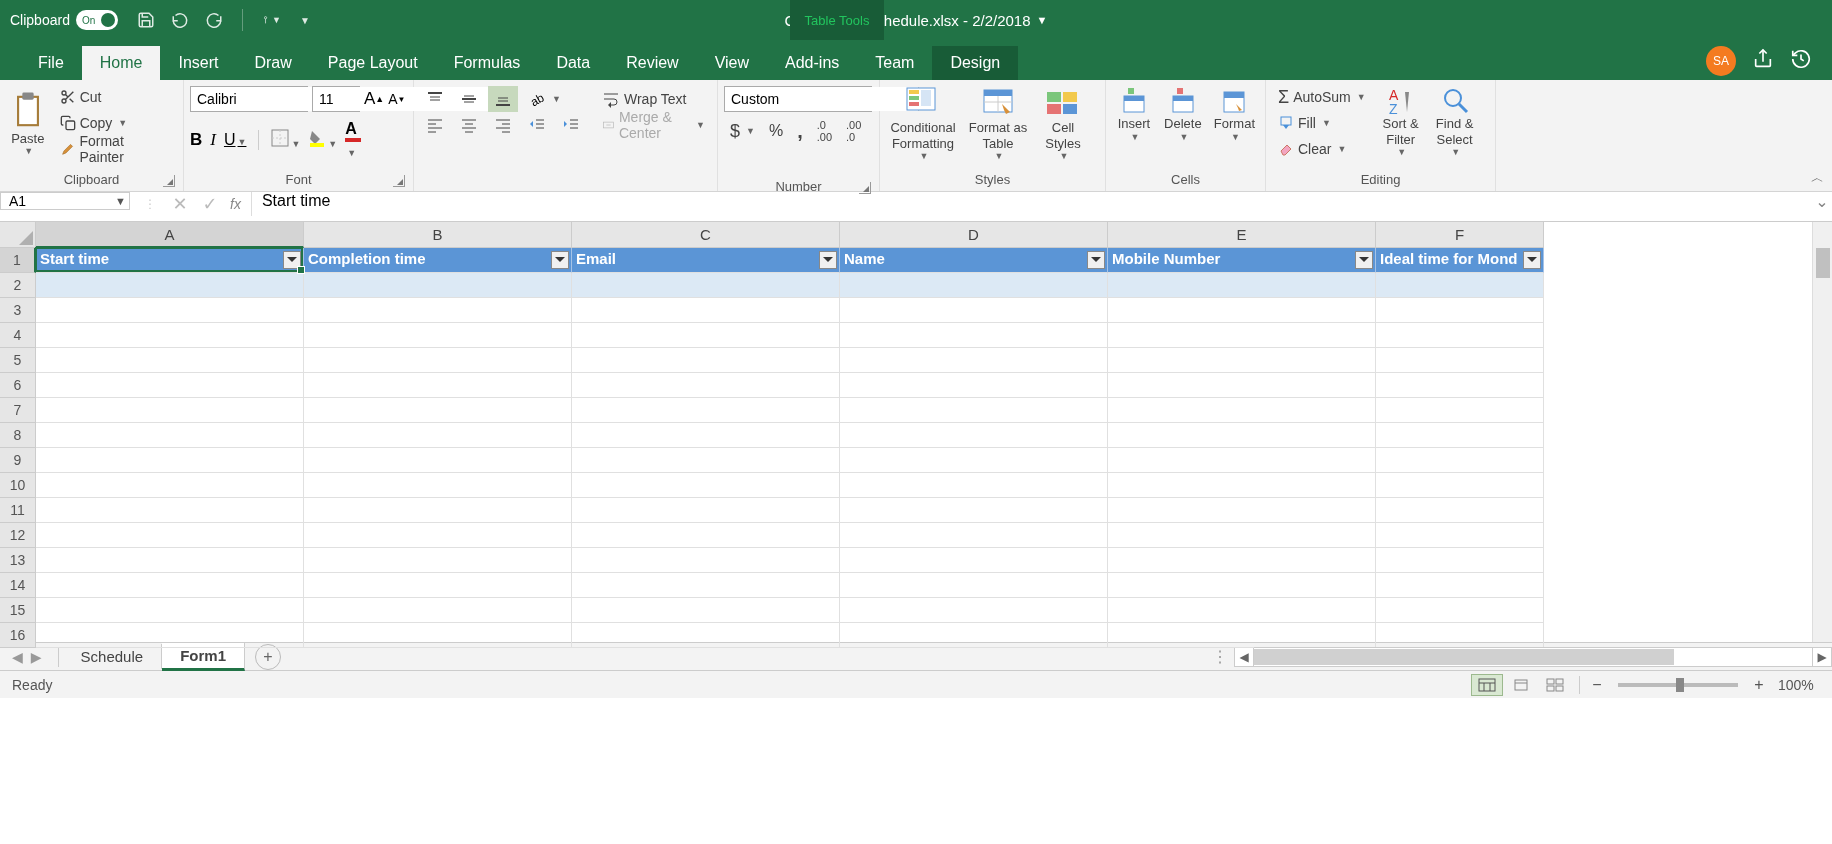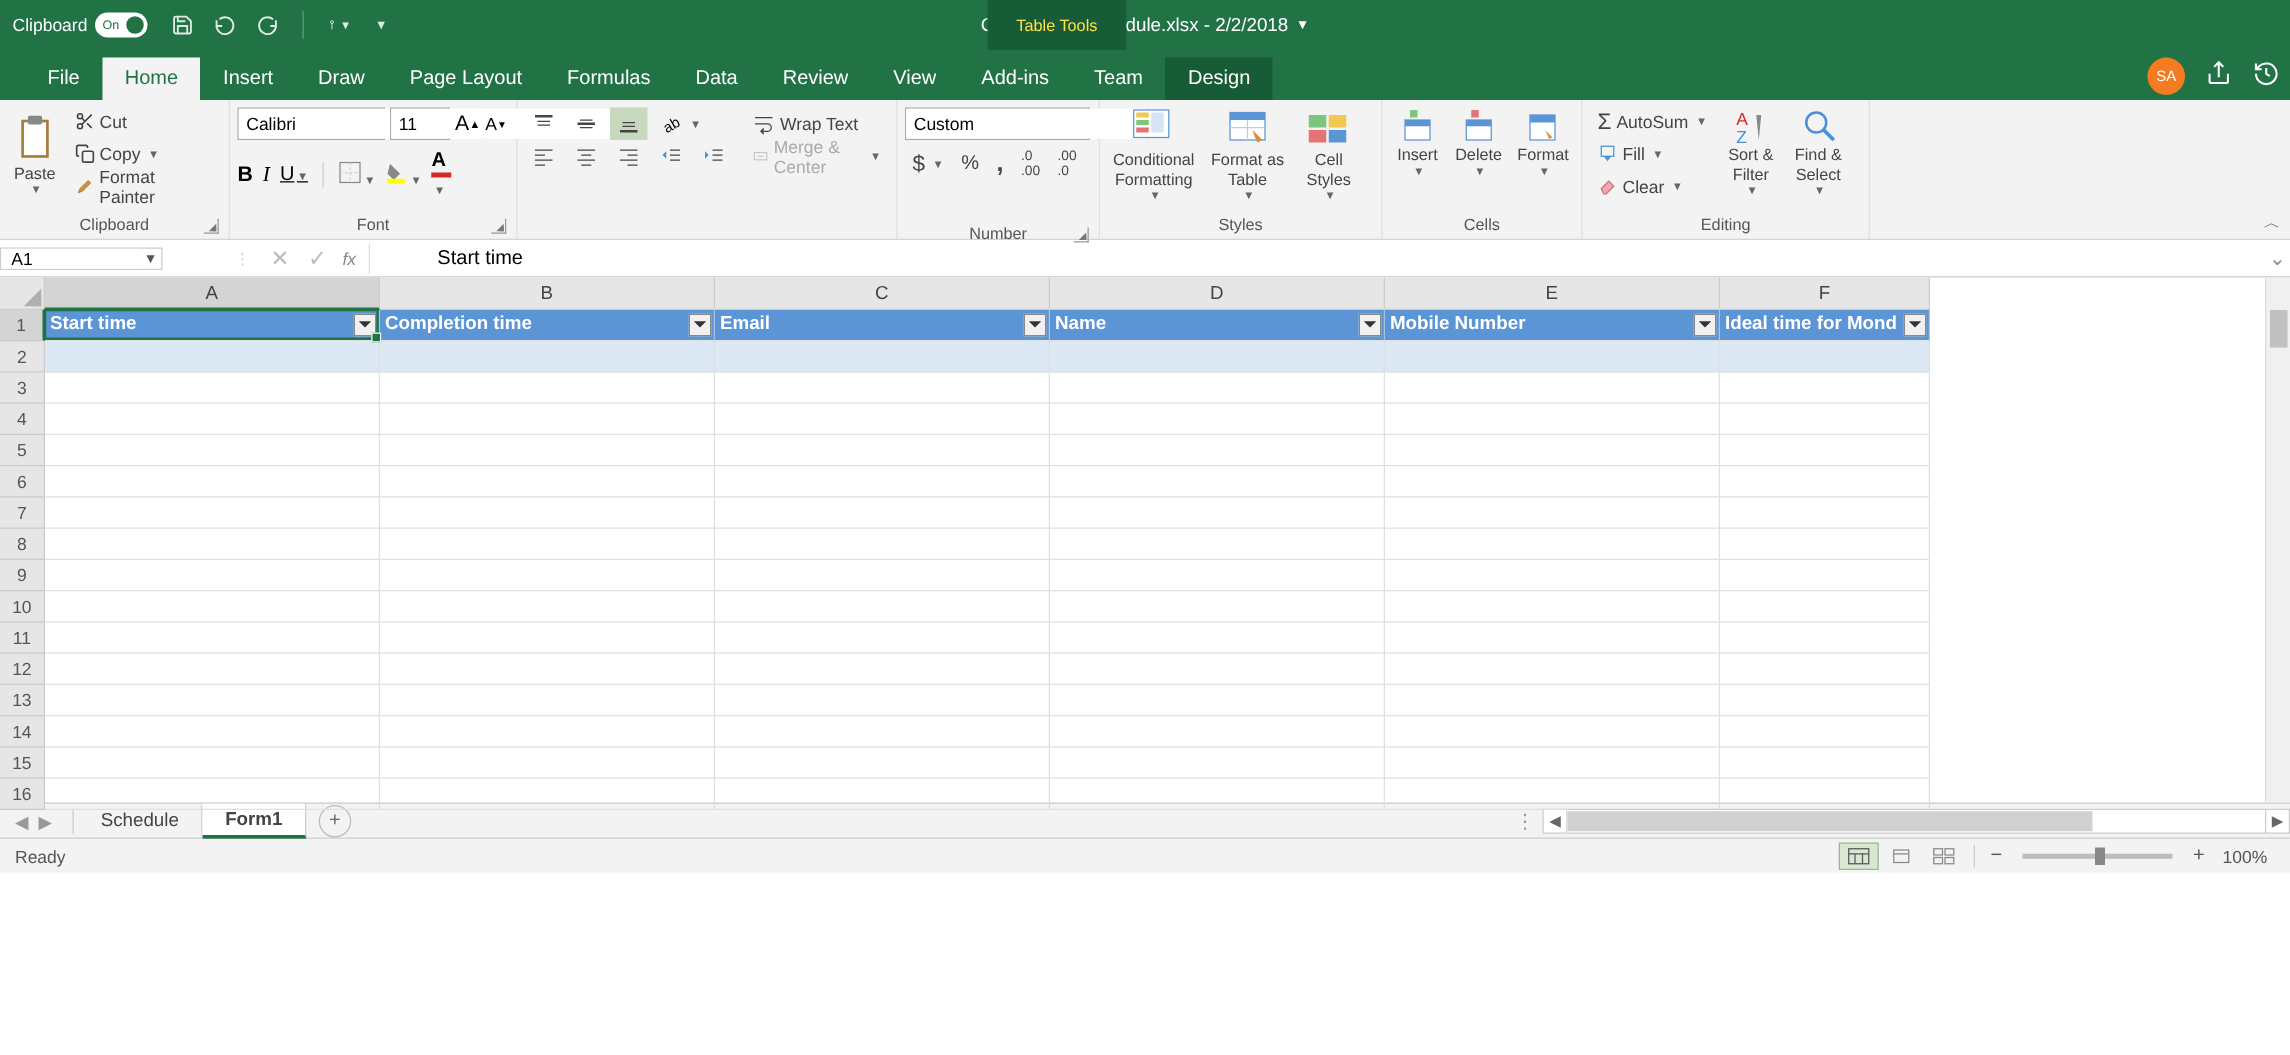--- a/index.html
+++ b/index.html
@@ -8,31 +8,31 @@
 
 .titlebar { background: #217346; height: 40px; display: flex; align-items: center; color: #fff; position: relative; }
 .autosave { display: flex; align-items: center; gap: 6px; padding: 0 10px; font-size: 14px; }
 .toggle { width: 42px; height: 20px; background: #fff; border-radius: 10px; display: flex; align-items: center; padding: 2px; font-size: 10px; color: #217346; position: relative; }
 .toggle-knob { width: 14px; height: 14px; background: #217346; border-radius: 50%; position: absolute; right: 3px; }
 .toggle-text { font-size: 10px; padding-left: 4px; color:#217346; }
 .qat { display: flex; gap: 14px; padding: 0 8px; align-items: center; }
 .qat-btn { width: 20px; height: 20px; opacity: 0.85; cursor: pointer; display:flex; align-items:center; justify-content:center; }
 .separator-v { width: 1px; height: 22px; background: rgba(255,255,255,0.3); margin: 0 4px; }
 .title-center { position: absolute; left: 50%; transform: translateX(-50%); font-size: 15px; display: flex; align-items: center; gap: 6px; }
-.tabletools { position: absolute; left: 790px; background: #185c37; height: 100%; width: 111px; display: flex; align-items: center; justify-content: center; font-size: 13px; color: #fde047; }
+.tabletools { position: absolute; left: 790px; background: #185c37; height: 100%; width: 94px; display: flex; align-items: center; justify-content: center; font-size: 13px; color: #22c55e; }
 .title-right { margin-left: auto; display: flex; align-items: center; gap: 14px; padding-right: 10px; font-size: 14px; }
 .winbtn { width: 36px; height: 40px; display: flex; align-items: center; justify-content: center; cursor: pointer; }
 
 
 .ribbon-tabs { background: #217346; height: 40px; display: flex; align-items: flex-end; padding-left: 20px; position: relative; }
 .rtab { color: #fff; padding: 8px 18px; font-size: 16px; cursor: pointer; }
 .rtab.active { background: #f3f3f3; color: #217346; }
 .design-tab { background: #185c37; }
 .tellme { display: flex; align-items: center; color: #cde; gap: 8px; padding-left: 14px; font-size: 15px; flex: 1; }
-.tab-right { margin-left: auto; display: flex; align-items: center; gap: 16px; padding-right: 8px; padding-bottom:4px; }
+.tab-right { margin-left: auto; display: flex; align-items: center; gap: 16px; padding-right: 20px; padding-bottom:4px; }
 .avatar { width: 30px; height: 30px; background: #f47b20; border-radius: 50%; display: flex; align-items: center; justify-content: center; color: #fff; font-size: 12px; }
 
 
 .ribbon { background: #f3f3f3; height: 112px; border-bottom: 1px solid #d4d4d4; display: flex; position:relative; }
 .group { border-right: 1px solid #e0e0e0; display: flex; flex-direction: column; padding: 2px 4px 0; }
 .group-body { flex: 1; display: flex; align-items: flex-start; }
 .group-label { text-align: center; font-size: 13px; color: #555; padding: 2px 0 4px; position: relative; }
 .launcher { position: absolute; right: 4px; bottom: 4px; width: 12px; height: 12px; border: 1px solid #999; border-top: none; border-left: none; }
 .launcher::after { content: ''; position: absolute; right: 1px; bottom: 1px; border: 3px solid transparent; border-right-color: #777; border-bottom-color: #777; }
 
@@ -43,21 +43,21 @@
 .icon-box { display: inline-flex; align-items: center; justify-content: center; }
 .dd-arrow { font-size: 9px; color: #666; padding-left: 2px; }
 
 .combo { display: flex; height: 26px; background: #fff; border: 1px solid #aaa; }
 .combo input { border: none; outline: none; padding: 0 6px; font-size: 14px; }
 .combo .cbtn { width: 18px; display: flex; align-items: center; justify-content: center; border-left: 1px solid #ccc; font-size: 9px; cursor: pointer; }
 
 .collapse-rib { position: absolute; right: 8px; bottom: 4px; font-size: 13px; color: #666; cursor:pointer; }
 
 
-.formula-bar { height: 30px; display: flex; border-bottom: 1px solid #ccc; background: #fff; align-items: center; gap: 44px; }
+.formula-bar { height: 30px; display: flex; border-bottom: 1px solid #ccc; background: #fff; align-items: flex-start; }
 .namebox { width: 130px; background: #fff; border: 1px solid #ccc; display: flex; align-items: center; }
 .namebox input { border: none; width: 100%; padding: 0 8px; font-size: 14px; outline: none; }
 .namebox .dd { width: 20px; text-align: center; font-size: 11px; color: #555; cursor: pointer; }
 .fxbtns { display: flex; align-items: center; gap: 2px; padding: 0 6px; border-right: 1px solid #ddd; }
 .fxbtn { width: 28px; height: 24px; display: flex; align-items: center; justify-content: center; color: #bbb; font-size: 18px; cursor: pointer; }
 .fx-label { font-style: italic; font-size: 14px; color: #888; padding: 0 4px; }
 .formula-input { flex: 1; border: none; outline: none; padding: 0 10px; font-size: 16px; }
 .fexpand { width: 20px; display: flex; align-items: center; justify-content: center; color: #888; cursor: pointer; }
 
 

